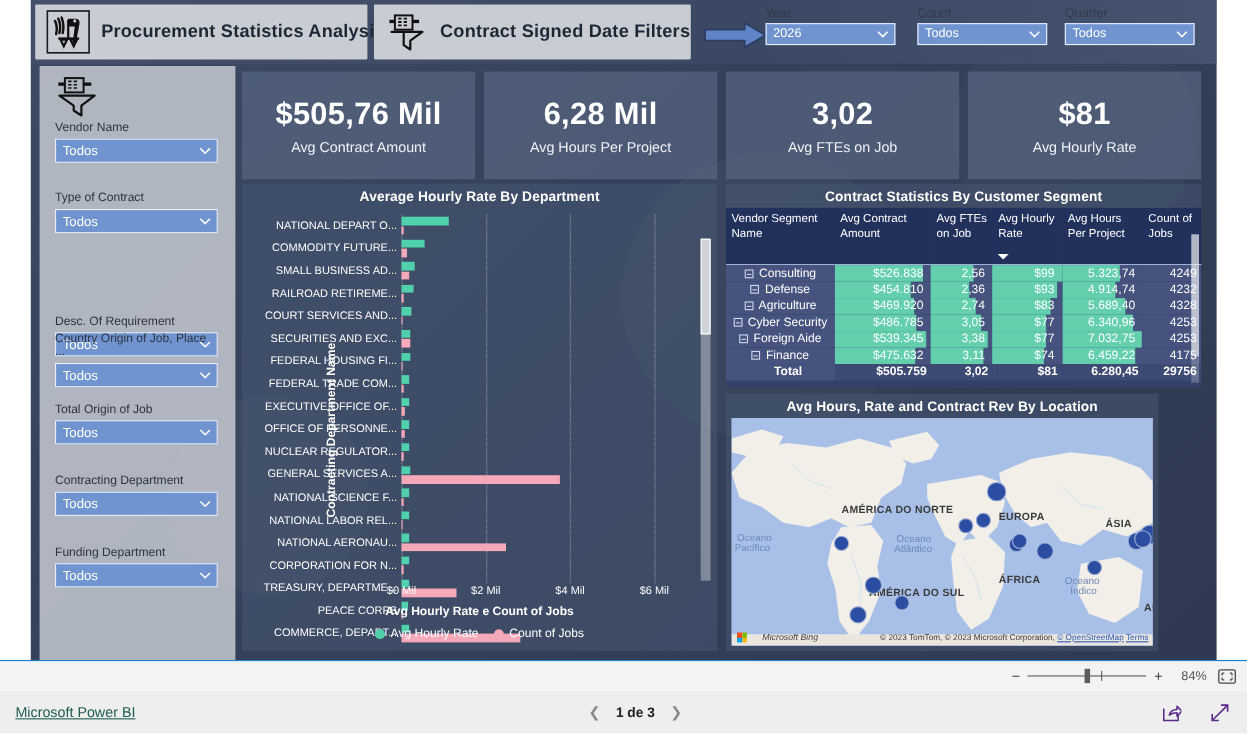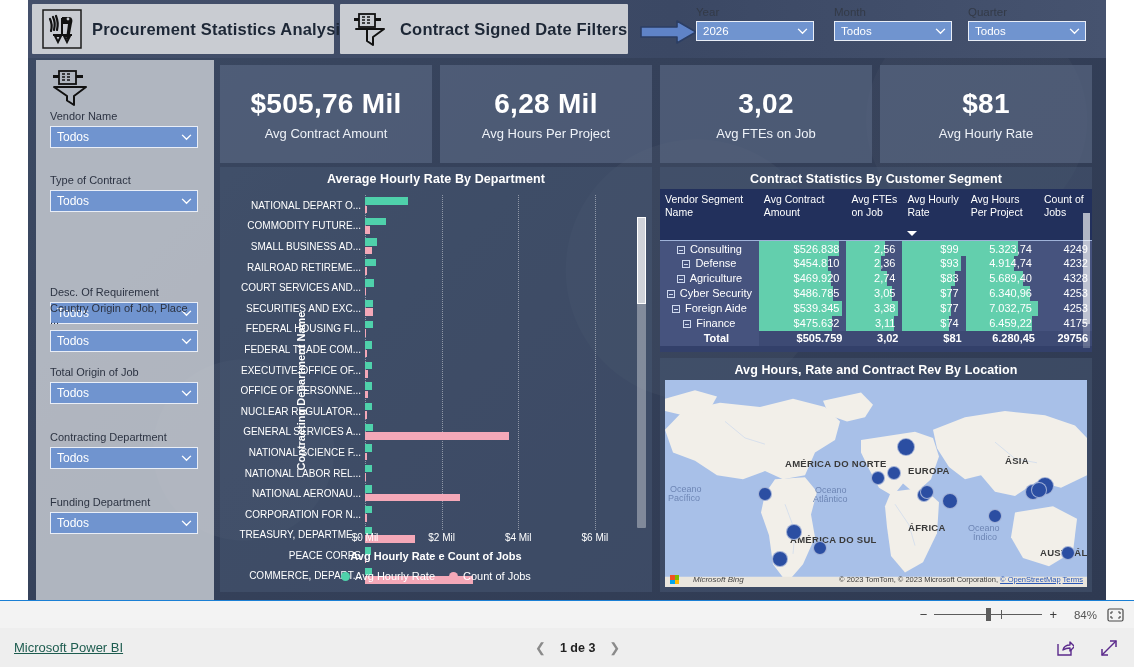--- a/index.html
+++ b/index.html
@@ -217,21 +217,21 @@
     <div class="filt-group" style="left:668px;">
       <div class="lbl">Year</div>
       <div class="slicer">
         <span>2026</span>
         <svg class="chev" viewBox="0 0 12 8">
             <path d="M1 1l5 5 5-5" fill="none" stroke="#fff" stroke-width="1.6"></path>
           </svg>
       </div>
     </div>
     <div class="filt-group" style="left:806px;">
-      <div class="lbl">Month</div>
+      <div class="lbl">Count</div>
       <div class="slicer">
         <span>Todos</span>
         <svg class="chev" viewBox="0 0 12 8">
             <path d="M1 1l5 5 5-5" fill="none" stroke="#fff" stroke-width="1.6"></path>
           </svg>
       </div>
     </div>
     <div class="filt-group" style="left:940px;">
       <div class="lbl">Quarter</div>
       <div class="slicer">
@@ -658,21 +658,21 @@
                 <td class="num" style="white-space: normal; word-break: break-all;">29756</td>
               </tr>
             </tbody>
         </table>
         <div class="mx-scroll">
           <div class="thumb"></div>
         </div>
       </div>
     </div>
 
-    <div class="panel" style="left:632px; top:358px; width:432px; height:234px;">
+    <div class="panel" style="left:632px; top:358px; width:393px; height:234px;">
       <div class="panel-title">Avg Hours, Rate and Contract Rev By Location</div>
       <div class="mapbox">
 
         <svg style="position:absolute;inset:0;width:100%;height:100%" viewBox="0 0 422 200" preserveAspectRatio="none">
           <rect width="422" height="200" fill="#a8c0e8"></rect>
           <path d="M0 48 L18 30 55 22 95 26 128 18 160 26 175 40 170 58 150 70 140 92 118 96 100 88 78 96 52 92 30 78 8 70Z" fill="#f2efe9"></path>
           <path d="M110 96 L140 94 152 108 146 130 150 152 138 178 122 196 108 178 104 150 96 128 100 110Z" fill="#f2efe9"></path>
           <path d="M158 20 L196 12 208 24 200 36 182 40 164 34Z" fill="#f2efe9"></path>
           <path d="M196 58 L250 50 268 56 274 74 266 96 250 110 238 100 228 112 214 104 204 86 196 70Z" fill="#f2efe9"></path>
           <path d="M226 108 L258 104 274 118 272 148 258 176 240 186 226 170 222 142 220 122Z" fill="#f2efe9"></path>
@@ -681,23 +681,23 @@
           <path d="M0 18 L30 10 52 16 44 30 18 34 0 30Z" fill="#f2efe9"></path>
           <path d="M0 190 L422 190 422 200 0 200Z" fill="#eae6de"></path>
           <g stroke="#c9d7ee" stroke-width="0.8" fill="none" opacity="0.8">
             <path d="M60 40 L80 56 100 62"></path>
               <path d="M230 120 L244 140 250 160"></path>
             <path d="M120 120 L130 146 128 168"></path>
               <path d="M330 60 L350 76 372 80"></path>
           </g>
         </svg>
         <div id="maplabels">
-            <div class="maplabel" style="left: 100px; top: 78px; margin-left: 20px;">AMÉRICA DO NORTE</div>
+            <div class="maplabel" style="left: 100px; top: 78px;">AMÉRICA DO NORTE</div>
             <div class="maplabel" style="left: 243px; top: 85px;">EUROPA</div>
-            <div class="maplabel" style="left: 340px; top: 75px;">ÁSIA</div>
+            <div class="maplabel" style="left: 340px; top: 91px;">ÁSIA</div>
             <div class="maplabel" style="left: 243px; top: 142px;">ÁFRICA</div>
             <div class="maplabel" style="left: 125px; top: 154px;">AMÉRICA DO SUL</div>
             <div class="maplabel" style="left: 375px; top: 167px;">AUSTRÁLIA</div>
             <div class="maplabel ocean" style="left: 5px; top: 104px;">Oceano</div>
             <div class="maplabel ocean" style="left: 3px; top: 113px;">Pacífico</div>
             <div class="maplabel ocean" style="left: 150px; top: 105px;">Oceano</div>
             <div class="maplabel ocean" style="left: 148px; top: 114px;">Atlântico</div>
             <div class="maplabel ocean" style="left: 303px; top: 143px;">Oceano</div>
             <div class="maplabel ocean" style="left: 308px; top: 152px;">Índico</div>
           </div>

